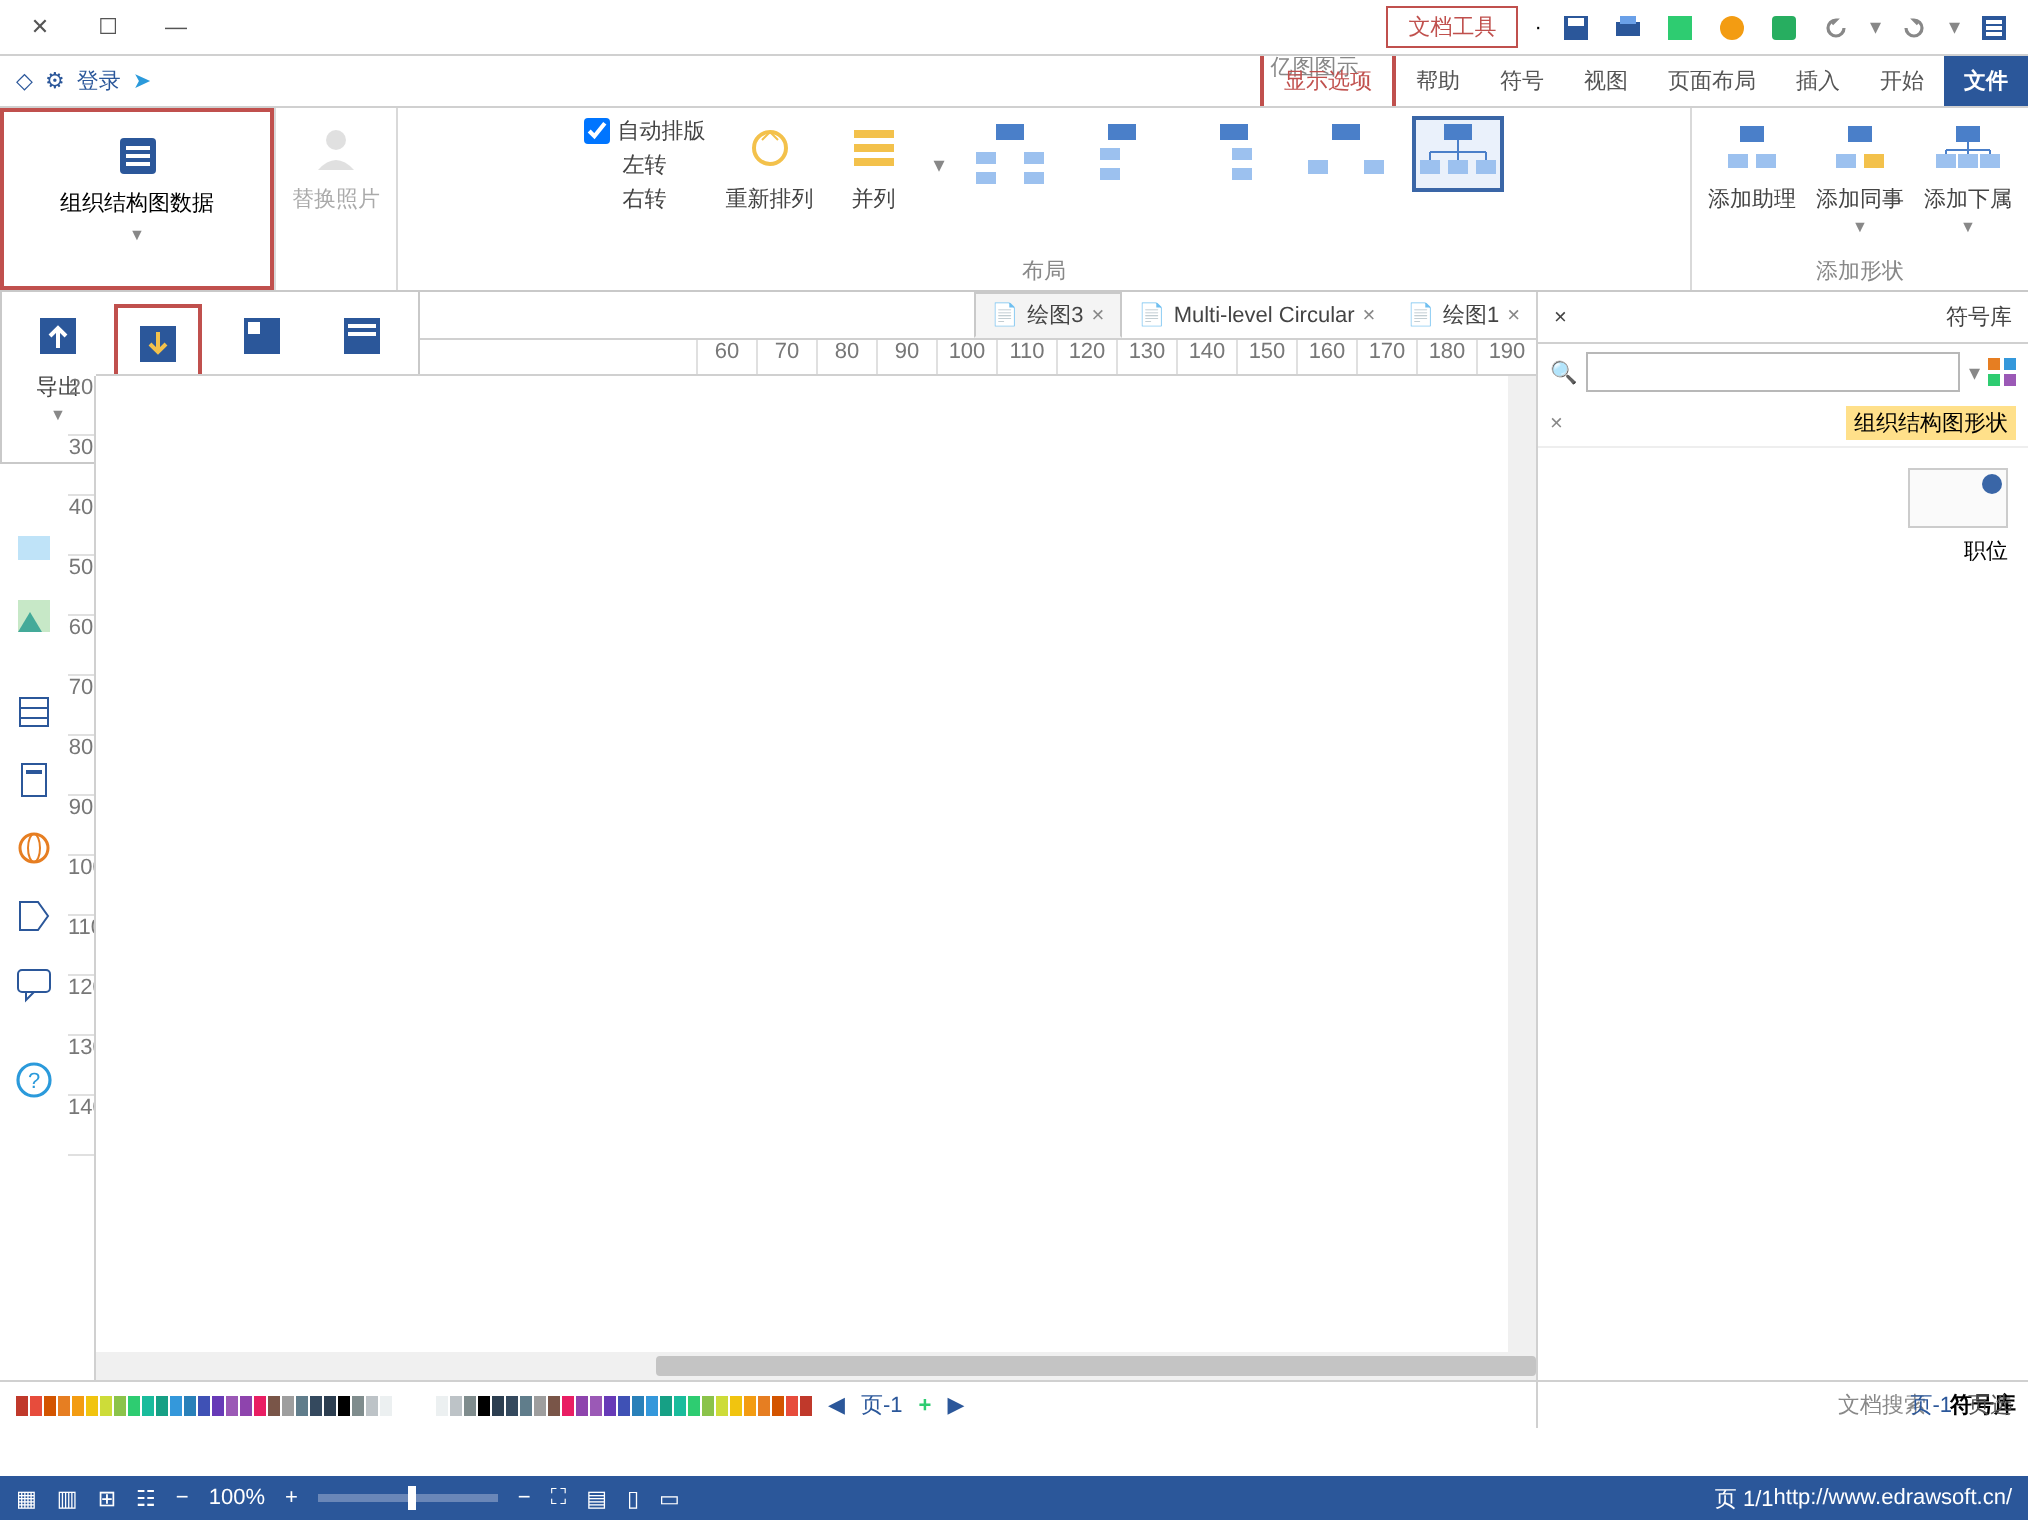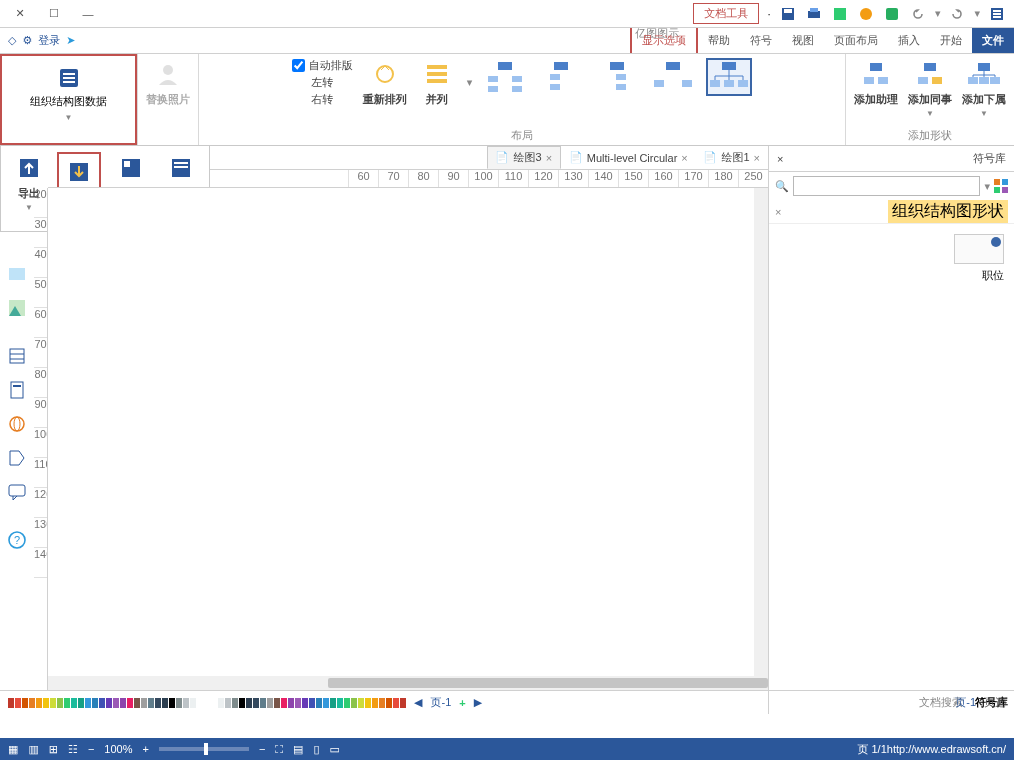--- a/index.html
+++ b/index.html
@@ -19,21 +19,21 @@
 .tab { padding: 0 10px; display: flex; align-items: center; color: #555; }
 .tab.file { background: #2b579a; color: #fff; font-weight: bold; }
 .tab.active { color: #c0504d; border: 2px solid #c0504d; border-bottom: none; border-top: none; }
 .tabs-left { margin-right: auto; display: flex; align-items: center; gap: 6px; padding-left: 8px; }
 
 
 .ribbon { height: 92px; display: flex; flex-direction: row-reverse; border-bottom: 1px solid #c9c9c9; }
 .rgroup { border-left: 1px solid #d9d9d9; padding: 4px 8px 2px 8px; display: flex; flex-direction: column; align-items: center; justify-content: space-between; }
 .rgroup-body { display: flex; gap: 10px; align-items: flex-start; flex-direction: row-reverse; }
 .rgroup-title { color: #888; font-size: 11px; padding-top: 2px; }
-.rbtn { display: flex; flex-direction: column; align-items: center; gap: 2px; min-width: 40px; font-weight: bold; }
+.rbtn { display: flex; flex-direction: column; align-items: center; gap: 2px; min-width: 40px; }
 .rbtn .lbl { font-size: 11px; color: #444; text-align: center; }
 .ricon { width: 32px; height: 32px; display: flex; align-items: center; justify-content: center; }
 .small-row { display: flex; flex-direction: column; gap: 2px; align-items: center; }
 .small-item { display: flex; gap: 4px; align-items: center; color: #444; }
 .highlight-box { border: 2px solid #c0504d; }
 .big-icon-btn { padding: 6px 20px; display:flex; flex-direction:column; align-items:center; gap:4px; }
 
 
 .ribbon2 { position: absolute; top: 146px; left: 0; width: 210px; height: 86px; background:#fff; border: 1px solid #c9c9c9; border-top:none; display:flex; flex-direction:column; }
 .ribbon2-body { flex:1; display:flex; flex-direction: row-reverse; gap: 8px; align-items:flex-start; padding: 6px 8px; }
@@ -42,21 +42,21 @@
 
 .side-toolbar { position:absolute; left:0; top:250px; width:34px; display:flex; flex-direction:column; gap:10px; align-items:center; padding-top: 12px;}
 .side-icon { width:24px; height:24px; display:flex; align-items:center; justify-content:center; }
 
 
 .right-panel { position:absolute; right:0; top:146px; width:246px; bottom:46px; border-left:1px solid #d0d0d0; display:flex; flex-direction:column; }
 .rp-header { height:26px; border-bottom:1px solid #d0d0d0; display:flex; align-items:center; justify-content:flex-end; padding: 0 8px; gap:8px; color:#444; }
 .rp-search { height:28px; display:flex; align-items:center; gap:4px; padding:2px 6px; }
 .rp-search input { flex:1; height:20px; border:1px solid #b8b8b8; padding:0 4px; }
 .rp-sub { height:24px; display:flex; align-items:center; justify-content:space-between; padding:0 6px; border-bottom:1px solid #eee; }
-.rp-sub-title { background:#ffe08a; padding:1px 4px; font-size:16px; }
+.rp-sub-title { background:#ffe08a; padding:1px 4px; font-size:11px; }
 .rp-content { flex:1; padding:10px; display:flex; flex-direction:column; align-items: flex-end; gap:20px; }
 .thumb { width:50px; height:30px; border:1px solid #ccc; background:#fafafa; position:relative; }
 .thumb::after { content:""; position:absolute; right:2px; top:2px; width:10px; height:10px; background:#3a66a7; border-radius:50%; }
 .rp-tabs { position:absolute; right:0; bottom:46px; height:24px; width:246px; display:flex; flex-direction: row-reverse; align-items:center; border-top:1px solid #d0d0d0; padding: 0 6px; gap:12px; }
 
 
 .doc-tabs { position:absolute; top:146px; left:210px; right:246px; height:24px; border-bottom:1px solid #d0d0d0; display:flex; flex-direction: row-reverse; align-items:center; padding-left:4px; }
 .doc-tab { display:flex; align-items:center; gap:4px; padding: 0 8px; height:100%; color:#444; }
 .doc-tab.active { background:#f4f4f4; border:1px solid #c9c9c9; border-bottom:1px solid #f4f4f4; }
 .close-x { color:#888; }
@@ -385,21 +385,21 @@
     <span class="close-x">×</span>
   </div>
   <div class="doc-tab active">
     <span>📄</span>
     <span>绘图3</span>
     <span class="close-x">×</span>
   </div>
 </div>
 
 <div class="ruler-h" id="rulerH">
-    <span>250</span>
+    <span>190</span>
     <span>180</span>
     <span>170</span>
     <span>160</span>
     <span>150</span>
     <span>140</span>
     <span>130</span>
     <span>120</span>
     <span>110</span>
     <span>100</span>
     <span>90</span>

